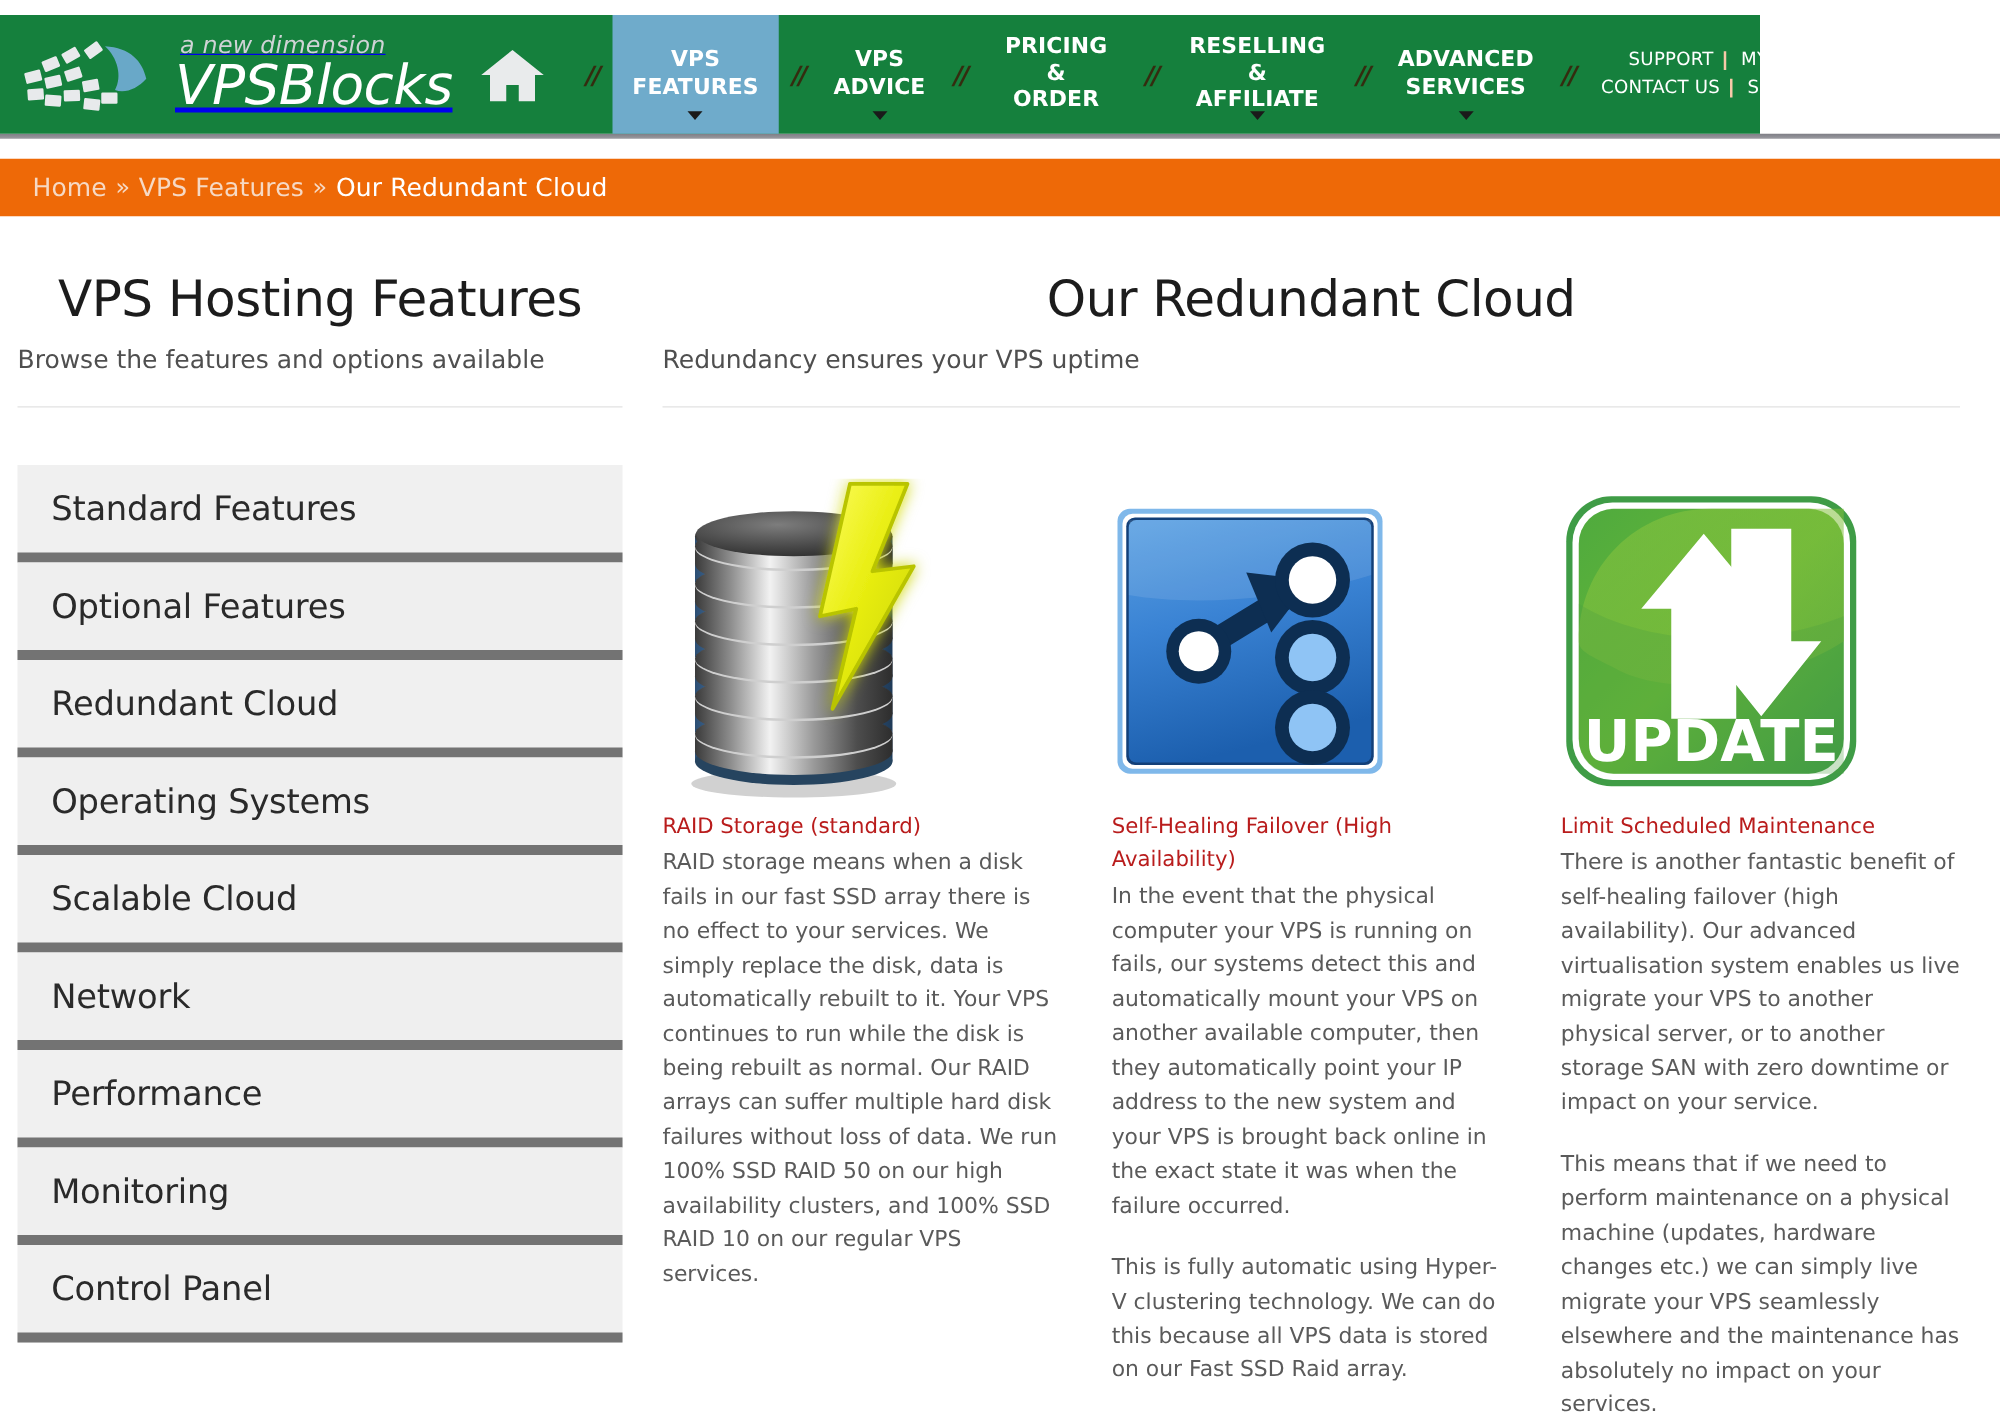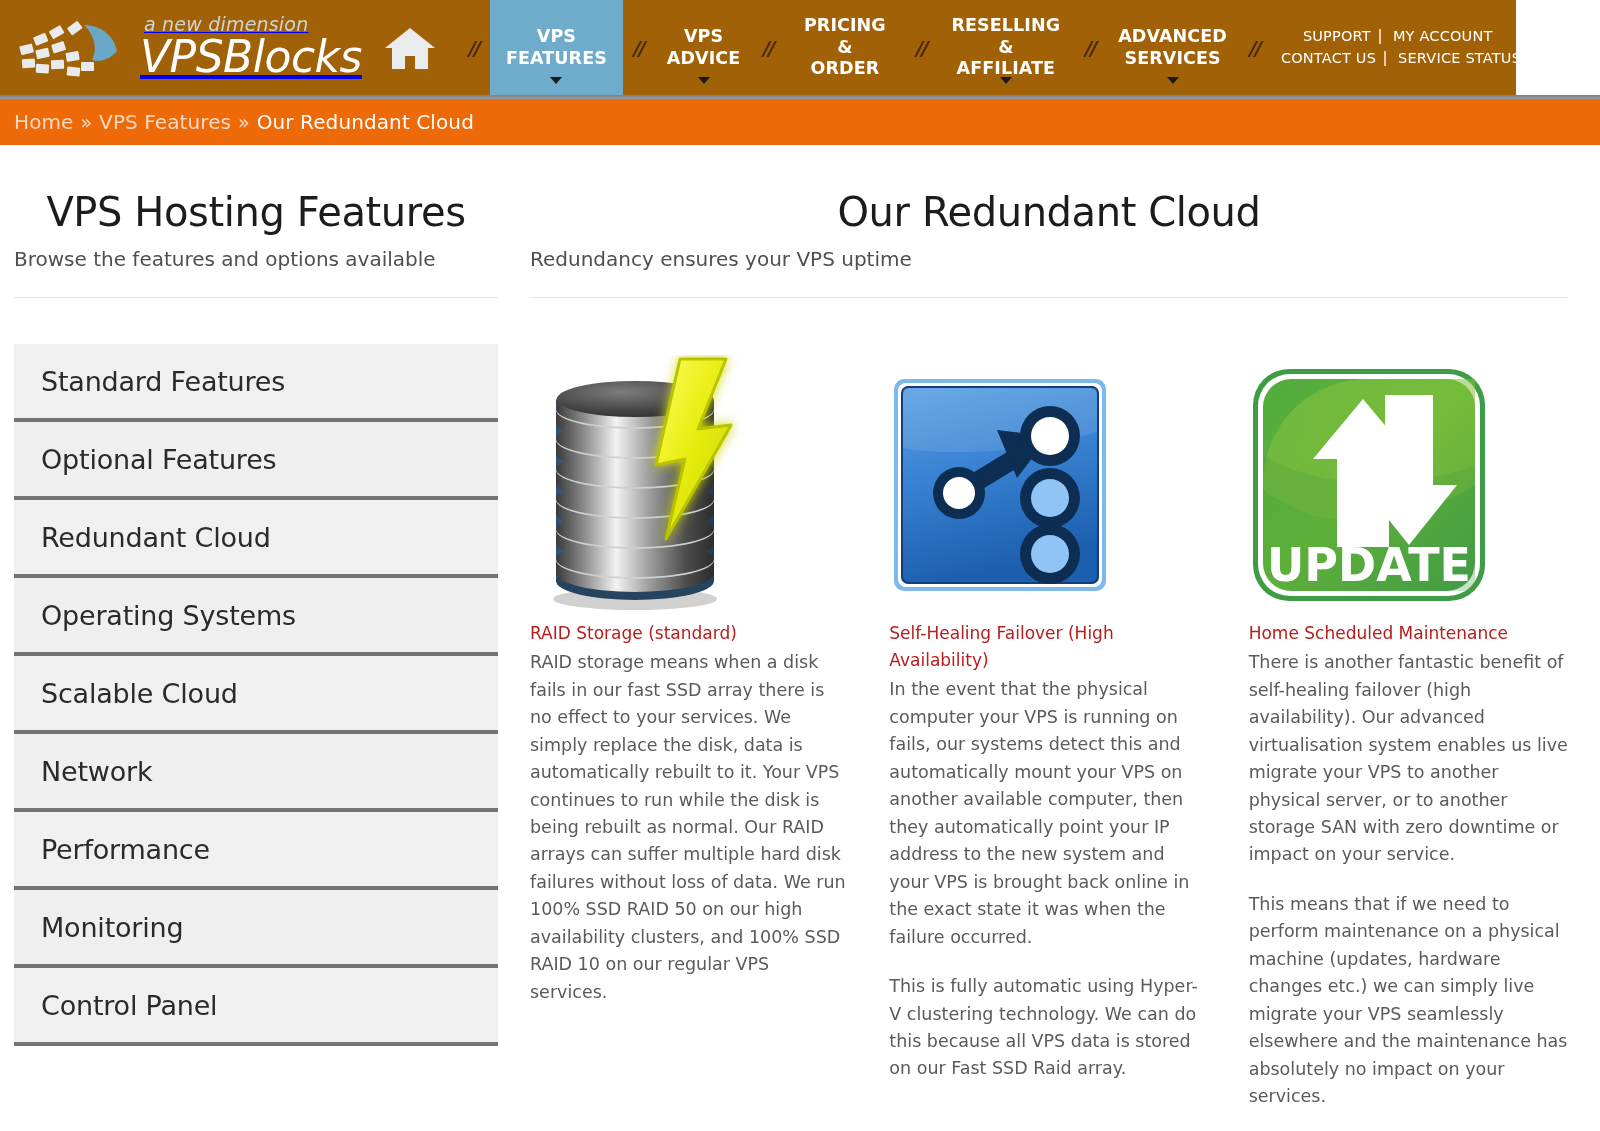--- a/index.html
+++ b/index.html
@@ -8,23 +8,24 @@
     margin: 0; padding: 0;
     width: 1600px; height: 1131px;
     background: #ffffff;
     font-family: "DejaVu Sans", "Liberation Sans", sans-serif;
     overflow: hidden;
   }
 
   
   .header {
     position: relative;
-    width: 1516px;
+    width: 1408px;
     height: 95px;
-    background: #a16207;
+    background: #15803d;
+    margin-top: 12px;
   }
   .header-inner {
     display: flex;
     align-items: stretch;
     height: 95px;
   }
   .logo-zone {
     width: 480px;
     display: flex;
     align-items: center;
@@ -144,21 +145,22 @@
     background: linear-gradient(to bottom, #7e7e85 0%, #9b9ba1 100%);
   }
 
   
   .crumbbar {
     width: 1600px;
     height: 46px;
     background: #EE6907;
     display: flex;
     align-items: center;
-    padding-left: 14px;
+    padding-left: 26px;
+    margin-top: 16px;
   }
   .crumb {
     font-size: 20px;
     color: #f6d9c4;
     letter-spacing: 0.1px;
   }
   .crumb.current { color: #ffffff; }
   .crumb-sep {
     color: #f6d9c4;
     font-size: 19px;
@@ -203,21 +205,21 @@
 
   .side-list { margin-top: 46px; }
   .side-item {
     height: 78px;
     display: flex;
     align-items: center;
     padding-left: 27px;
     font-size: 27px;
     color: #2a2a2a;
     background: #f0f0f0;
-    border-bottom: 4px solid #737373;
+    border-bottom: 8px solid #737373;
     letter-spacing: -0.2px;
     cursor: pointer;
   }
   .side-item:nth-child(even) { background: #efefef; }
 
   .cards {
     display: flex;
     margin-top: 52px;
     gap: 0;
   }
@@ -540,21 +542,21 @@
               <path d="M14 90 C60 120 150 130 226 100 L226 226 L42 226 C26 226 14 214 14 198 Z" fill="#4c9f42" opacity="0.30"></path>
 
               <path d="M86 36 L136 96 L112 96 L112 184 L60 184 L60 96 L36 96 Z" transform="translate(28,-2)" fill="#ffffff"></path>
 
               <path d="M190 28 L190 118 L214 118 L166 178 L118 118 L142 118 L142 28 Z" transform="translate(-6,2)" fill="#ffffff"></path>
 
               <text x="120" y="216" text-anchor="middle" font-family="'DejaVu Sans','Liberation Sans',sans-serif" font-size="46" font-weight="bold" fill="#ffffff">UPDATE</text>
             </svg>
           </span>
         </div>
-        <div class="card-title">Home Scheduled Maintenance</div>
+        <div class="card-title">Limit Scheduled Maintenance</div>
         <div class="card-body">
           <p>There is another fantastic benefit of self-healing failover (high availability). Our advanced virtualisation system enables us live migrate your VPS to another physical server, or to another storage SAN with zero downtime or impact on your service.</p>
           <p>This means that if we need to perform maintenance on a physical machine (updates, hardware changes etc.) we can simply live migrate your VPS seamlessly elsewhere and the maintenance has absolutely no impact on your services.</p>
         </div>
       </section>
 
     </div>
   </main>
 </div>
 

